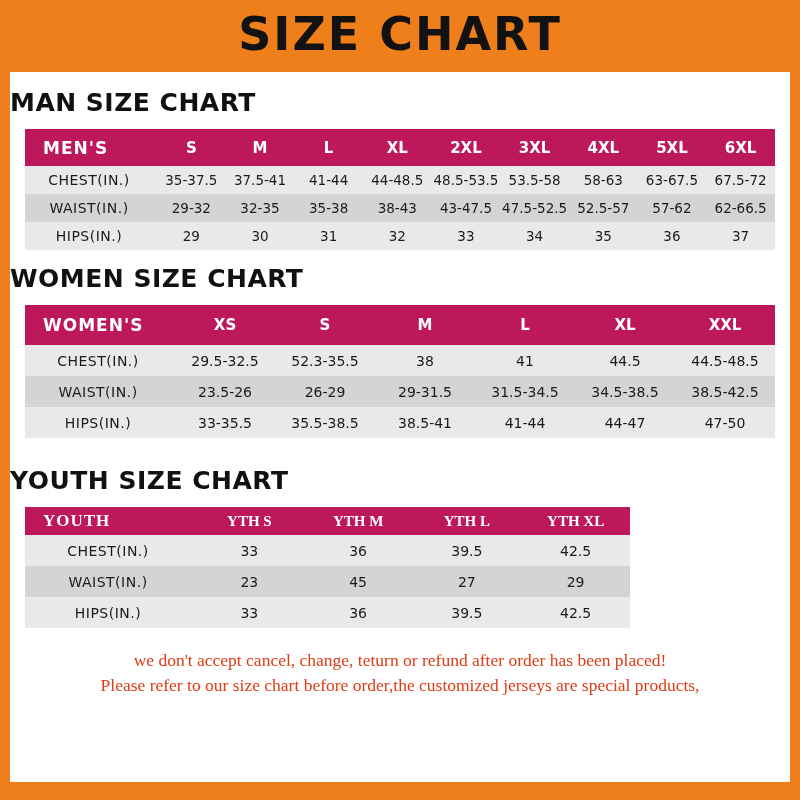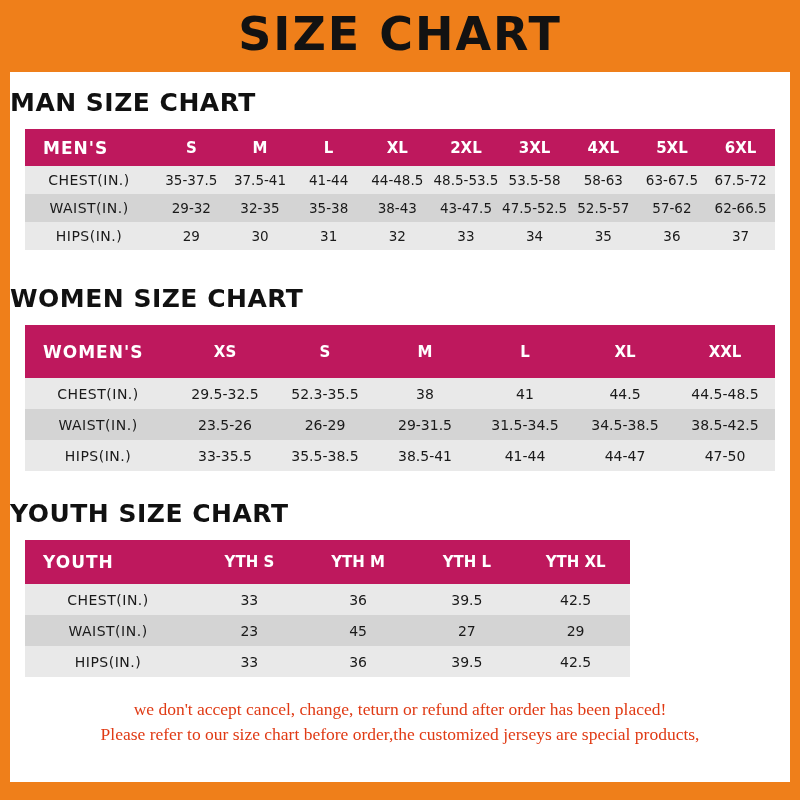--- a/index.html
+++ b/index.html
@@ -40,21 +40,21 @@
   
   .section-title {
     text-align: left;
     font-family: "DejaVu Sans", sans-serif;
     font-weight: bold;
     font-size: 25px;
     color: #111;
     letter-spacing: 0.5px;
   }
   .t-man   { margin-top: 16px; margin-bottom: 12px; }
-  .t-women { margin-top: 34px; margin-bottom: 12px; }
+  .t-women { margin-top: 14px; margin-bottom: 12px; }
   .t-youth { margin-top: 28px; margin-bottom: 12px; }
 
   
   .chart {
     width: 750px;
     margin: 0 auto;
     border-collapse: collapse;
     table-layout: fixed;
   }
   .chart td, .chart th {
@@ -85,23 +85,23 @@
     font-weight: normal;
     font-size: 14px;
     letter-spacing: 0.5px;
     padding-right: 4px;
   }
   .chart tbody tr:nth-child(odd)  td { background: #e9e9e9; }
   .chart tbody tr:nth-child(even) td { background: #d4d4d4; }
 
   
   #women-chart td { height: 31px; font-size: 14px; }
-  #women-chart thead th { height: 53px; }
+  #women-chart thead th { height: 40px; }
   #youth-chart td { height: 31px; font-size: 14px; }
-  #youth-chart thead th { height: 44px; }
+  #youth-chart thead th { height: 28px; font-family: Liberation Serif, serif; }
 
   
   .note {
     margin: 20px auto 0 auto;
     width: 752px;
     text-align: center;
     color: #e03a14;
     font-family: "Liberation Serif", serif;
     font-size: 17.5px;
     line-height: 1.45;

